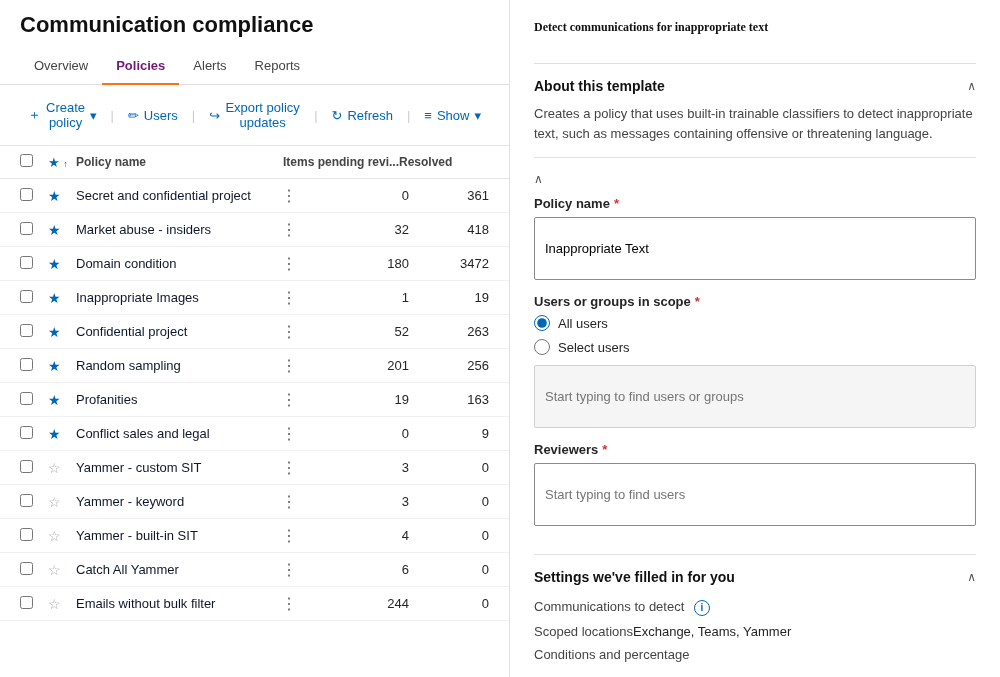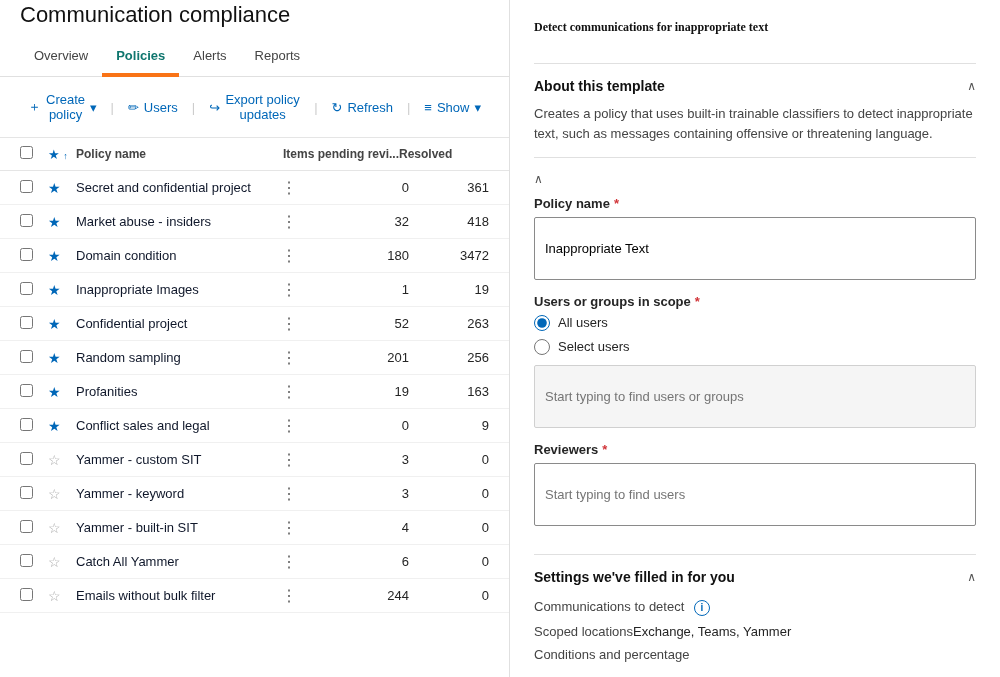--- a/index.html
+++ b/index.html
@@ -3,25 +3,25 @@
   <meta charset="utf-8">
   <style>
     * { box-sizing: border-box; margin: 0; padding: 0; }
     body { font-family: 'Segoe UI', Arial, sans-serif; font-size: 13px; color: #252525; background: #fff; display: flex; flex-direction: column; height: 677px; overflow: hidden; }
 
     .app-container { display: flex; flex: 1; overflow: hidden; }
 
     
     .left-panel { width: 510px; border-right: 1px solid #e0e0e0; display: flex; flex-direction: column; overflow: hidden; }
 
-    .page-title { font-size: 22px; font-weight: 400; padding: 2px 20px 10px 20px; color: #111; }
+    .page-title { font-size: 22px; font-weight: 700; padding: 12px 20px 10px 20px; color: #111; }
 
     .nav-tabs { display: flex; border-bottom: 1px solid #e0e0e0; padding: 0 20px; }
     .nav-tab { padding: 10px 14px; cursor: pointer; font-size: 13px; color: #444; border-bottom: 2px solid transparent; margin-bottom: -1px; }
-    .nav-tab.active { color: #0f766e; border-bottom: 4px solid #f97316; font-weight: 600; }
+    .nav-tab.active { color: #701a75; border-bottom: 2px solid #f97316; font-weight: 600; }
 
     .toolbar { display: flex; align-items: center; padding: 10px 20px; gap: 4px; border-bottom: 1px solid #e5e5e5; }
     .toolbar-btn { display: flex; align-items: center; gap: 5px; padding: 5px 8px; border: none; background: none; cursor: pointer; font-size: 13px; color: #0067b8; border-radius: 2px; }
     .toolbar-sep { color: #ccc; margin: 0 2px; }
 
     .table-area { flex: 1; overflow-y: auto; }
     .table-header { display: flex; align-items: center; padding: 8px 20px; border-bottom: 1px solid #e5e5e5; background: #fff; position: sticky; top: 0; }
     .th-checkbox { width: 28px; }
     .th-star { width: 28px; }
     .th-name { flex: 1; font-size: 12px; color: #444; font-weight: 600; display: flex; align-items: center; gap: 4px; }
@@ -52,21 +52,21 @@
     .section-body { padding-bottom: 14px; }
     .section-desc { font-size: 13px; color: #444; line-height: 1.5; }
 
     .form-group { margin-bottom: 14px; }
     .form-label { font-size: 13px; font-weight: 600; margin-bottom: 6px; display: flex; align-items: center; gap: 4px; }
     .required { color: #d13438; }
     .form-input { width: 100%; border: 1px solid #8a8a8a; border-radius: 2px; padding: 23px 10px; font-size: 13px; outline: none; }
     .form-input.disabled-input { background: #f5f5f5; color: #aaa; cursor: not-allowed; border-color: #d0d0d0; }
 
     .radio-group { display: flex; flex-direction: column; gap: 8px; margin-bottom: 10px; }
-    .radio-item { display: flex; gap: 8px; font-size: 13px; cursor: pointer; }
+    .radio-item { display: flex; align-items: center; gap: 8px; font-size: 13px; cursor: pointer; }
     .radio-item input[type=radio] { accent-color: #0067b8; width: 16px; height: 16px; cursor: pointer; }
 
     .info-icon { display: inline-flex; align-items: center; justify-content: center; width: 16px; height: 16px; border-radius: 50%; border: 1px solid #0067b8; color: #0067b8; font-size: 10px; font-weight: 700; cursor: pointer; }
 
     .settings-row { display: flex; justify-content: flex-start; padding: 4px 0; font-size: 13px; }
     .settings-key { color: #444; }
     .settings-value { color: #252525; }
 
     .bottom-actions { display: flex; gap: 8px; margin-top: 16px; align-items: center; padding-top: 10px; border-top: 1px solid #e0e0e0; }
     .btn-primary { background: #0067b8; color: #fff; border: none; padding: 8px 18px; font-size: 13px; cursor: pointer; border-radius: 2px; font-weight: 600; }

